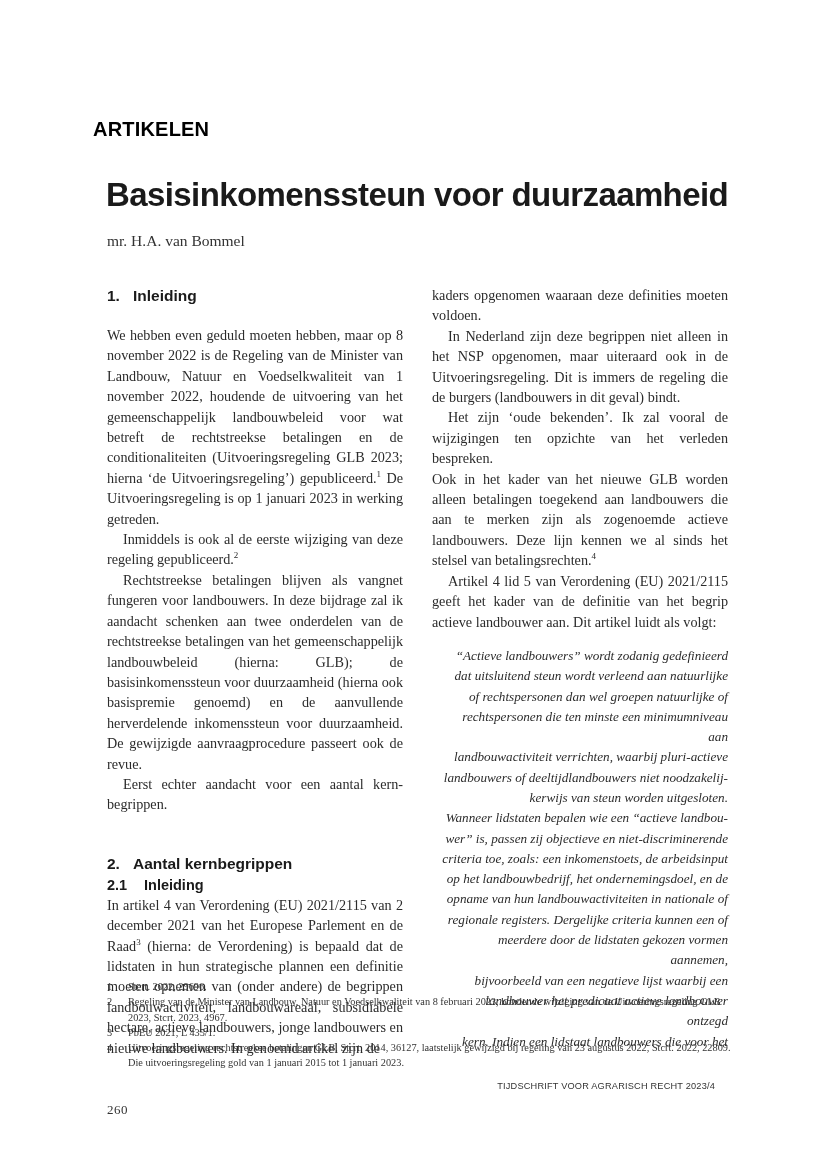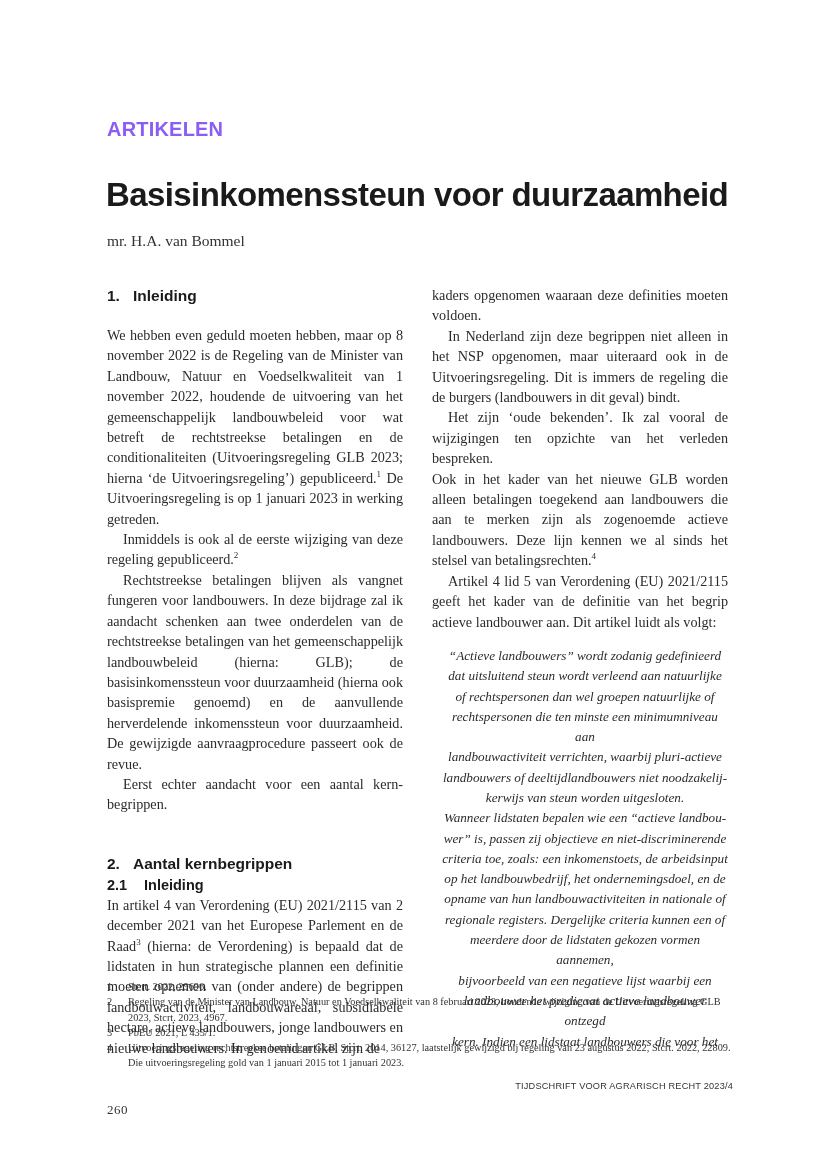--- a/index.html
+++ b/index.html
@@ -1,23 +1,23 @@
 <!DOCTYPE html>
 <html><head>
 <meta charset="utf-8">
 <style>
   * { margin: 0; padding: 0; box-sizing: border-box; }
   html, body { width: 831px; height: 1160px; background: #ffffff; }
   body { position: relative; overflow: hidden; color: #2a2a2a; font-family: "Liberation Serif", serif; }
   .page { position: absolute; left: 0; top: 0; width: 831px; height: 1160px; }
 
   .section-kicker {
-    position: absolute; left: 107px; top: 118px;
+    position: absolute; left: 93px; top: 118px;
     font-family: "Liberation Sans", sans-serif; font-weight: 700; font-size: 20px;
-    color: #8b5cf6; letter-spacing: 0.2px;
+    color: #000000; letter-spacing: 0.2px;
   }
   .article-title {
     position: absolute; left: 106px; top: 176px;
     font-family: "Liberation Sans", sans-serif; font-weight: 700; font-size: 33px;
     color: #1a1a1a; letter-spacing: -0.6px; white-space: nowrap; text-align: right;
   }
   .author {
     position: absolute; left: 107px; top: 232px;
     font-size: 15.5px; color: #333;
   }
@@ -37,37 +37,37 @@
   }
   .h1 .num { display: inline-block; width: 26px; }
   .h2 {
     font-family: "Liberation Sans", sans-serif; font-weight: 700; font-size: 14.5px;
     color: #1a1a1a; line-height: 20px;
   }
   .h2 .num { display: inline-block; width: 37px; }
 
   .quote {
     font-style: italic; font-size: 13.2px; line-height: 20.3px; color: #2b2b2b;
-    padding-left: 10px; text-align: center;
+    padding-left: 10px; text-align: right;
   }
 
   .footnotes {
     position: absolute; left: 107px; top: 979px; width: 625px;
     font-size: 10.3px; line-height: 15.3px; color: #333;
   }
   .fn { display: flex; }
   .fn .fn-num { width: 21px; flex: 0 0 21px; }
   .fn .fn-text { flex: 1; }
 
   .page-number {
     position: absolute; left: 107px; top: 1102px; font-size: 13px; color: #333;
     font-family: "Liberation Serif", serif; letter-spacing: 0.5px;
   }
   .journal-name {
-    position: absolute; right: 98px; top: 1081px; font-size: 9.2px; color: #333;
+    position: absolute; right: 116px; top: 1081px; font-size: 9.2px; color: #333;
     font-family: "Liberation Sans", sans-serif; letter-spacing: 0.2px;
   }
 </style>
 </head>
 <body>
 
 <div class="page">
 
   <div class="section-kicker">ARTIKELEN</div>
   <h1 class="article-title">Basisinkomenssteun voor duurzaamheid</h1>

